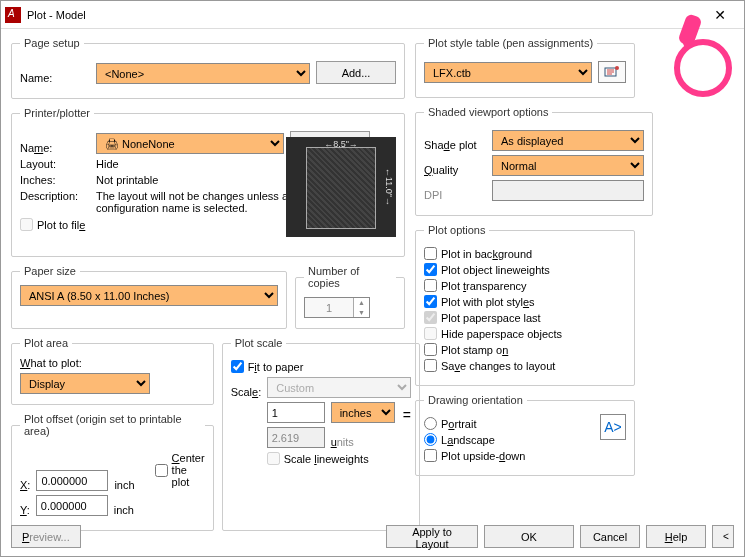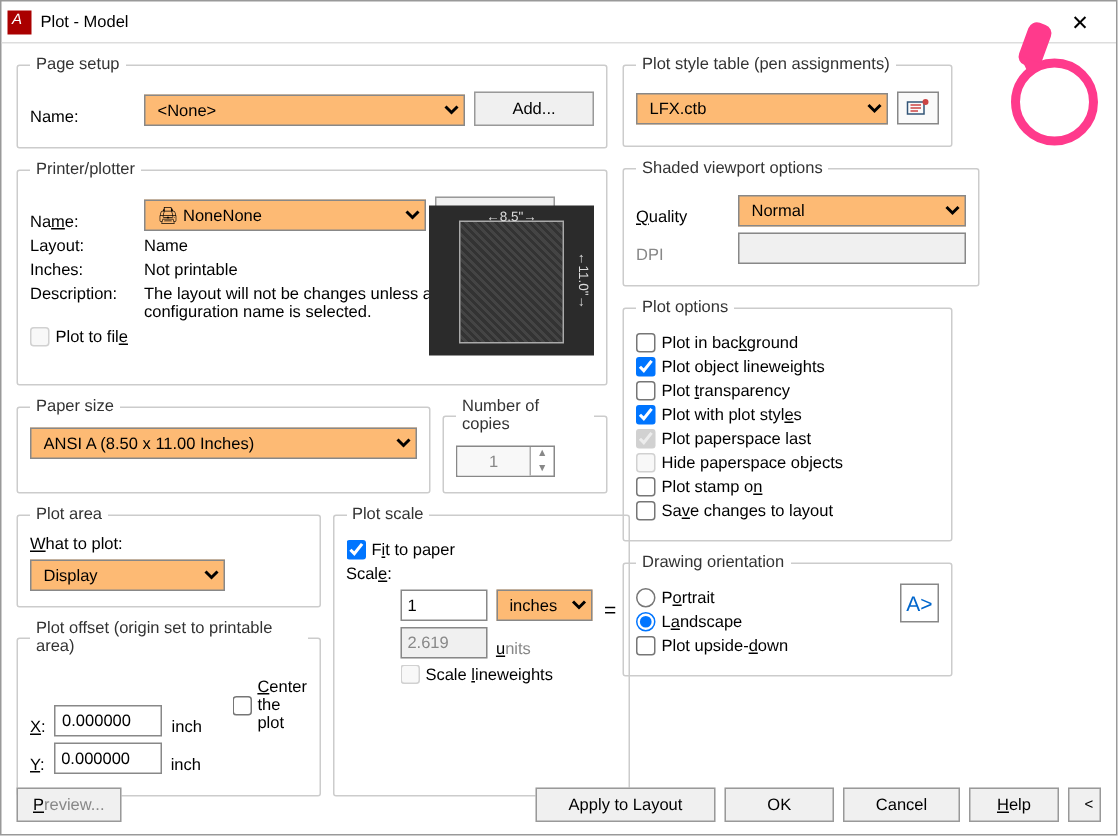--- a/index.html
+++ b/index.html
@@ -75,21 +75,21 @@
 <fieldset style="min-height:150px">
   <legend>Printer/plotter</legend>
   <div style="width:350px">
   <div class="row">
     <span class="lbl">Na<span class="u">m</span>e:</span>
     <select style="flex:1"><option>🖨 <span>None</span>None</option></select>
     <button disabled="" style="width:80px"><span>Properties...</span></button>
   </div>
   <div class="row">
             <span class="lbl">Layout:</span>
-            <span>Name</span>
+            <span>Hide</span>
           </div>
   <div class="row">
             <span class="lbl">Inches:</span>
             <span>Not printable</span>
           </div>
   <div class="row" style="align-items:flex-start">
             <span class="lbl">Description:</span>
             <span style="flex:1">The layout will not be changes unless a new plotter configuration name is selected.</span>
           </div>
   <label class="chk-lbl disabled">
@@ -148,20 +148,21 @@
 </div>
 
 <fieldset style="flex:1">
   <legend>Plot scale</legend>
   <label class="chk-lbl">
             <input type="checkbox" checked="" style="">
             <span>F<span class="u">i</span>t to paper</span>
           </label>
   <div class="row">
             <span>Scal<span class="u">e</span>:</span>
+            <select disabled="" style="flex:1"><option>Custom</option></select>
           </div>
   <div class="row" style="margin-left:36px">
     <input type="text" style="width: 58px;" value="1">
     <select style="width:64px"><option>inches</option></select>
     <span class="eq-sym">=</span>
   </div>
   <div class="row" style="margin-left:36px">
     <input type="text" disabled="" style="width: 58px;" value="2.619">
     <span class="grey"><span class="u">u</span>nits</span>
   </div>
@@ -184,20 +185,24 @@
               <rect x="1" y="3" width="11" height="8" fill="none" stroke="#357" stroke-width="1"></rect>
               <path d="M3 5h7M3 7h7M3 9h5" stroke="#c44" stroke-width="1"></path>
               <circle cx="13" cy="3" r="2" fill="#c44"></circle>
             </svg>
     </span>
   </div>
 </fieldset>
 
 <fieldset>
   <legend>Shaded viewport options</legend>
+  <div class="row">
+          <span class="lbl2">Sha<span class="u">d</span>e plot</span>
+          <select style="flex:1"><option>As displayed</option></select>
+        </div>
   <div class="row">
           <span class="lbl2"><span class="u">Q</span>uality</span>
           <select style="flex:1"><option>Normal</option></select>
         </div>
   <div class="row">
           <span class="lbl2 grey">DPI</span>
           <input type="text" disabled="" style="flex: 1 1 0%;">
         </div>
 </fieldset>
 
@@ -256,18 +261,18 @@
     </div>
     <span class="orient-icon">A&gt;</span>
   </div>
 </fieldset>
 </div>
 </div>
 
 <div class="bottom-buttons">
   <button disabled=""><span class="u">P</span>review...</button>
   <span class="spacer"></span>
-  <button disabled="" style="width:120px"><span>Apply to Layout</span></button>
-  <button style="width:73px"><span>OK</span></button>
-  <button style="width:78px"><span>Cancel</span></button>
+  <button disabled="" style="width:92px"><span>Apply to Layout</span></button>
+  <button style="width:90px"><span>OK</span></button>
+  <button style="width:60px"><span>Cancel</span></button>
   <button style="width:60px"><span class="u">H</span>elp</button>
   <button class="expand-btn">&lt;</button>
 </div>
 
 </body></html>

